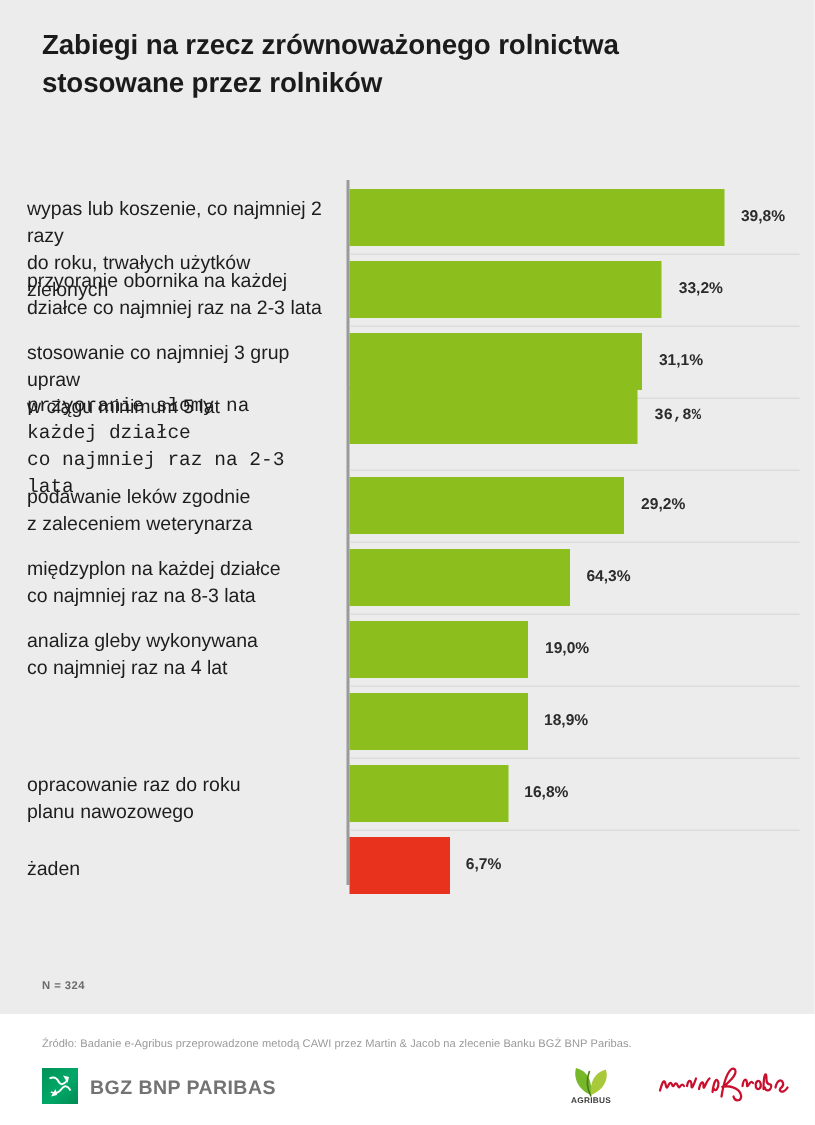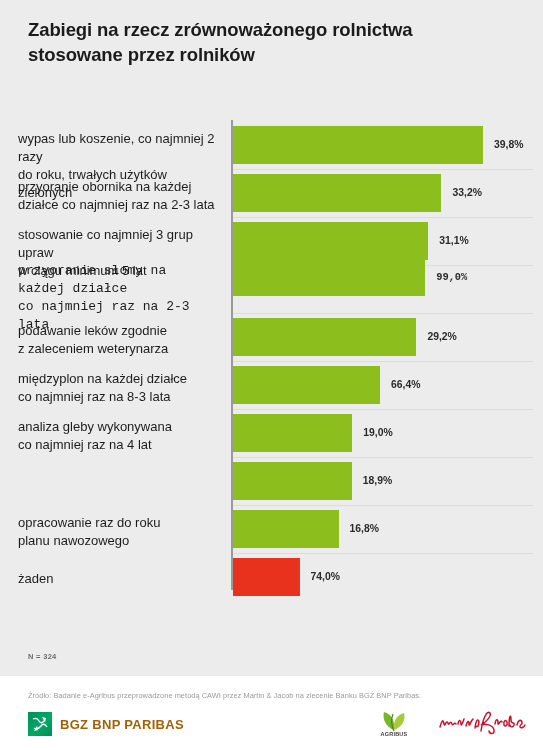--- a/index.html
+++ b/index.html
@@ -153,21 +153,21 @@
     overflow: hidden;
   }
   .bgz-mark svg {
     position: absolute;
     left: 2px;
     top: 2px;
   }
   .bgz-text {
     font-size: 13px;
     font-weight: bold;
-    color: #a16207;
+    color: #737373;
     letter-spacing: 0.3px;
   }
   .logo-agribus {
     position: absolute;
     left: 368px;
     top: 33px;
     width: 52px;
     height: 30px;
   }
   .agribus-text {
@@ -228,39 +228,39 @@
           </div>
           <div class="bar-value" style="left: 439.308px;">31,1%</div>
         </div>
         <div class="gridline" style="top: 155px;"></div>
         <div class="row" style="top: 148px; font-family: Liberation Mono, monospace;">
           <div class="row-label" style="top: 4.4px;">przyoranie słomy na każdej działce
 co najmniej raz na 2-3 lata</div>
           <div class="bar-wrap">
             <div class="bar" style="width: 192.168px; background: rgb(140, 190, 30);"></div>
           </div>
-          <div class="bar-value" style="left: 436.168px;">99,0%</div>
+          <div class="bar-value" style="left: 436.168px;">36,8%</div>
         </div>
         <div class="gridline" style="top: 203px;"></div>
         <div class="row" style="top: 208px;">
           <div class="row-label" style="top: 4.4px;">podawanie leków zgodnie
 z zaleceniem weterynarza</div>
           <div class="bar-wrap">
             <div class="bar" style="width: 183.376px; background: rgb(140, 190, 30);"></div>
           </div>
           <div class="bar-value" style="left: 427.376px;">29,2%</div>
         </div>
         <div class="gridline" style="top: 251px;"></div>
         <div class="row" style="top: 256px;">
           <div class="row-label" style="top: 4.4px;">międzyplon na każdej działce
 co najmniej raz na 8-3 lata</div>
           <div class="bar-wrap">
             <div class="bar" style="width: 146.952px; background: rgb(140, 190, 30);"></div>
           </div>
-          <div class="bar-value" style="left: 390.952px;">66,4%</div>
+          <div class="bar-value" style="left: 390.952px;">64,3%</div>
         </div>
         <div class="gridline" style="top: 299px;"></div>
         <div class="row" style="top: 304px;">
           <div class="row-label" style="top: 4.4px;">analiza gleby wykonywana
 co najmniej raz na 4 lat</div>
           <div class="bar-wrap">
             <div class="bar" style="width: 119.32px; background: rgb(140, 190, 30);"></div>
           </div>
           <div class="bar-value" style="left: 363.32px;">19,0%</div>
         </div>
@@ -279,21 +279,21 @@
             <div class="bar" style="width: 105.504px; background: rgb(140, 190, 30);"></div>
           </div>
           <div class="bar-value" style="left: 349.504px;">16,8%</div>
         </div>
         <div class="gridline" style="top: 443px;"></div>
         <div class="row" style="top: 448px;">
           <div class="row-label" style="top: 11.7px;">żaden</div>
           <div class="bar-wrap">
             <div class="bar negative" style="width: 66.568px; background: rgb(232, 50, 30);"></div>
           </div>
-          <div class="bar-value" style="left: 310.568px;">74,0%</div>
+          <div class="bar-value" style="left: 310.568px;">6,7%</div>
         </div>
       </div>
   </div>
 
   <div class="n-note">N = 324</div>
 
   <div class="footer">
     <div class="footer-source">Źródło: Badanie e-Agribus przeprowadzone metodą CAWI przez Martin &amp; Jacob na zlecenie Banku BGŻ BNP Paribas.</div>
 
     <div class="logo-bgz">

